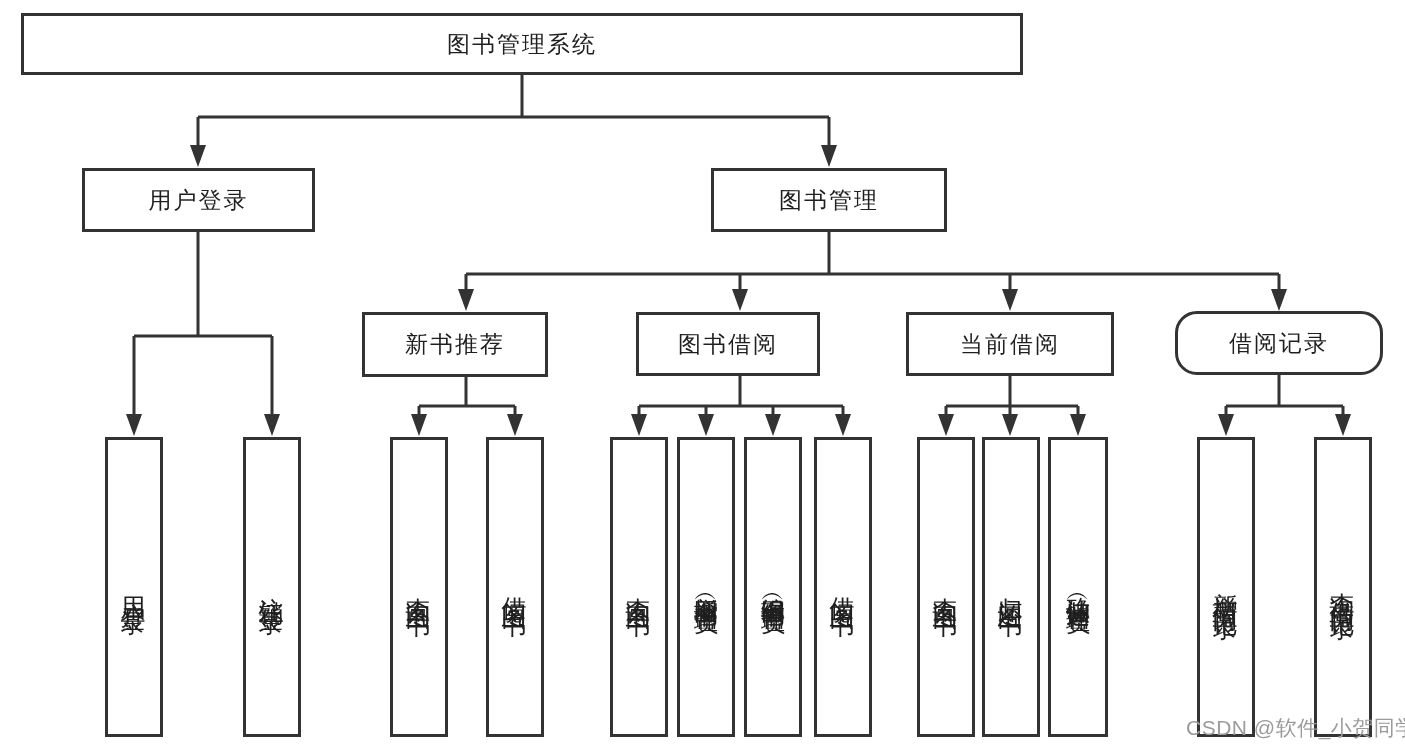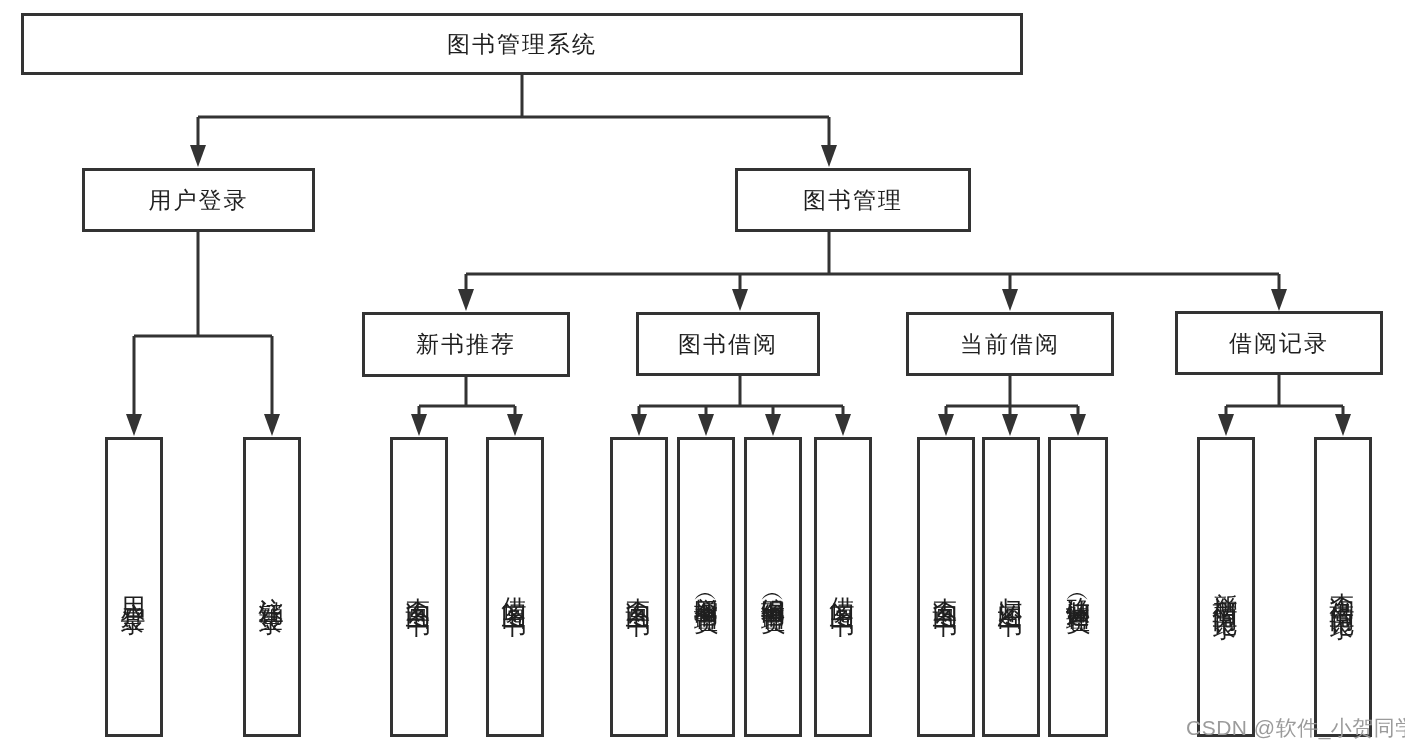--- a/index.html
+++ b/index.html
@@ -105,26 +105,26 @@
     <g>
       <path d="M1279 375 V406 M1226 406 H1343 M1226 406 V416 M1343 406 V416"></path>
       <polygon points="1218,414 1234,414 1226,436"></polygon>
       <polygon points="1335,414 1351,414 1343,436"></polygon>
     </g>
   </svg>
 
   <div class="box h-box" style="left:21px; top:13px; width:1002px; height:62px;">图书管理系统</div>
 
   <div class="box h-box" style="left:82px; top:168px; width:233px; height:64px;">用户登录</div>
-  <div class="box h-box" style="left:711px; top:168px; width:236px; height:64px;margin-left:24px;">图书管理</div>
+  <div class="box h-box" style="left:711px; top:168px; width:236px; height:64px;">图书管理</div>
 
-  <div class="box h-box" style="left:362px; top:312px; width:208px; height:65px;">新书推荐</div>
+  <div class="box h-box" style="left:362px; top:312px; width:186px; height:65px;">新书推荐</div>
   <div class="box h-box" style="left:636px; top:312px; width:184px; height:64px;">图书借阅</div>
   <div class="box h-box" style="left:906px; top:312px; width:208px; height:64px;">当前借阅</div>
-  <div class="box h-box" style="left:1175px; top:311px; width:208px; height:64px;">借阅记录</div>
+  <div class="box h-box" style="left:1175px; top:311px; width:208px; height:64px;border-radius:22px;">借阅记录</div>
 
   <div class="box v-box" style="left:105px;">用户登录</div>
   <div class="box v-box" style="left:243px;">注销登录</div>
 
   <div class="box v-box" style="left:390px;">查询图书</div>
   <div class="box v-box" style="left:486px;">借阅图书</div>
 
   <div class="box v-box" style="left:610px;">查询图书</div>
   <div class="box v-box long" style="left:677px;">新增图书（管理员）</div>
   <div class="box v-box long" style="left:744px;">编辑图书（管理员）</div>

